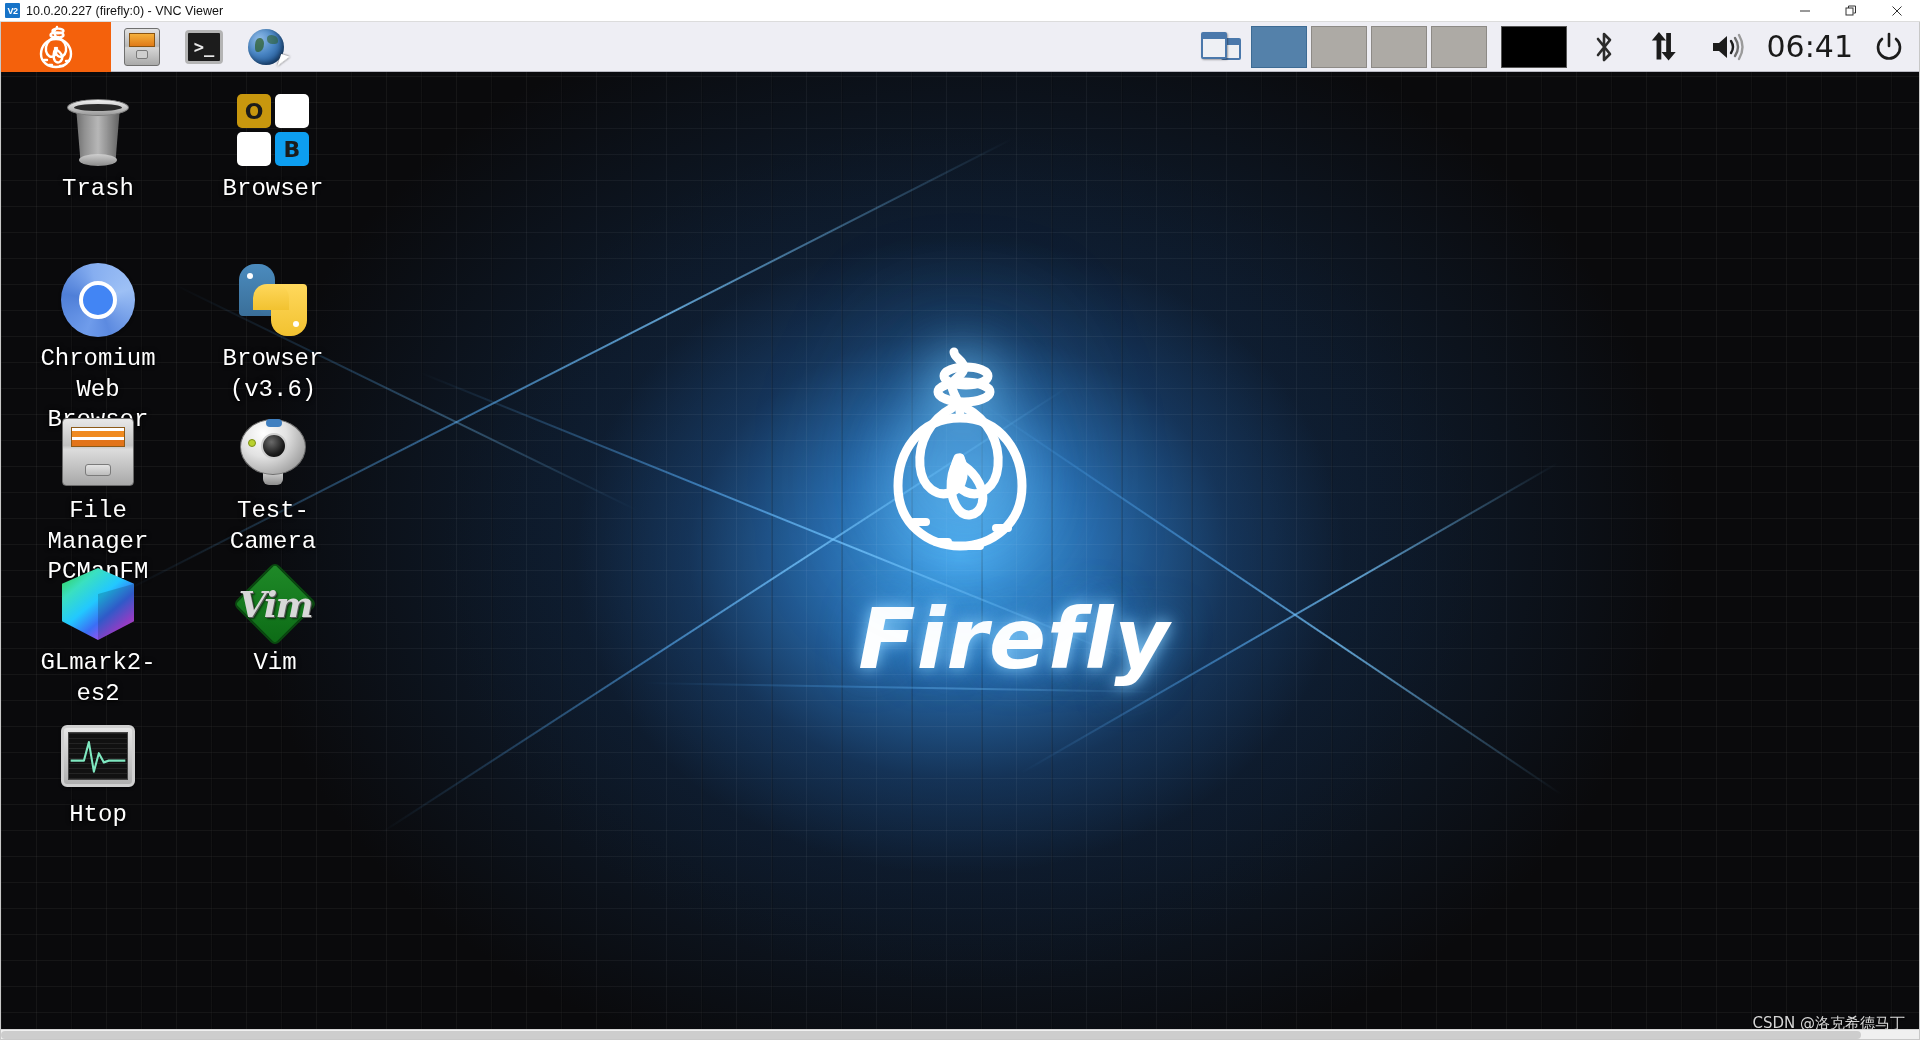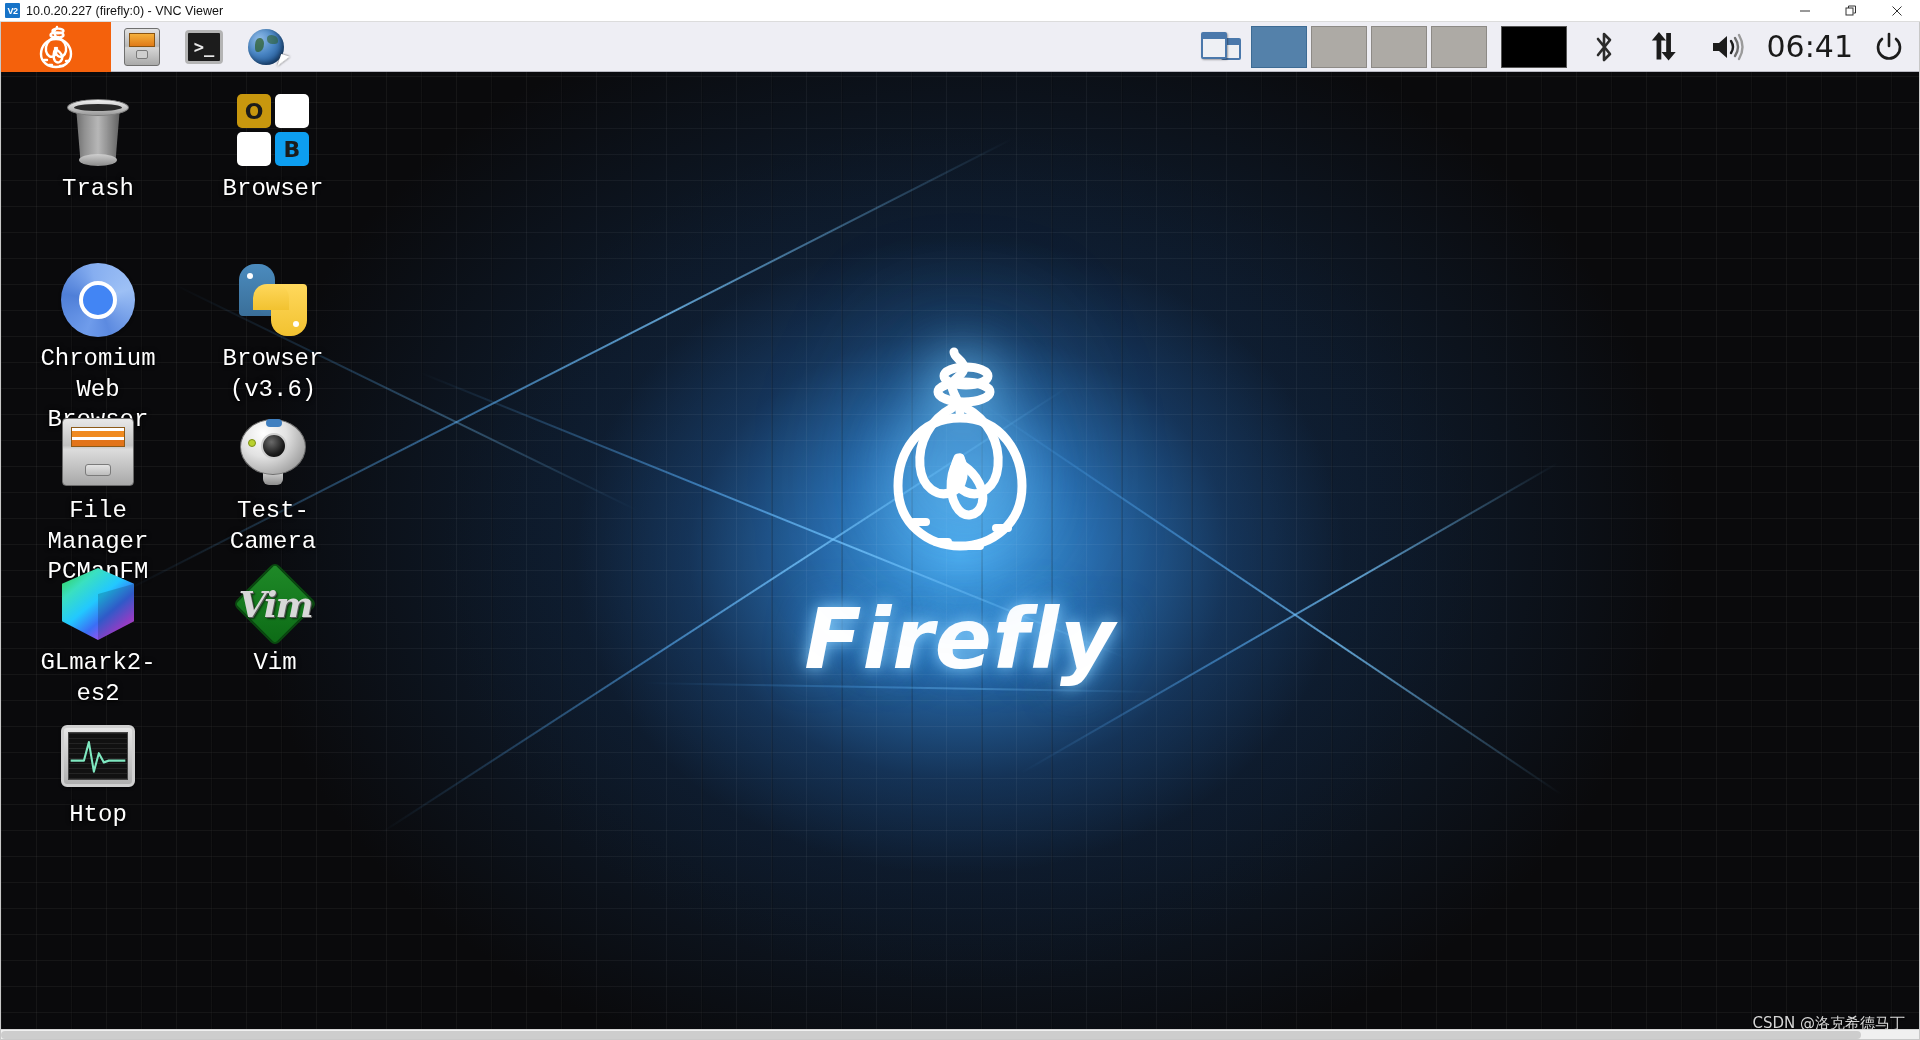--- a/index.html
+++ b/index.html
@@ -207,21 +207,21 @@
   .streak.s4 { left: 980px;  top: 330px; width: 700px;  transform: rotate(34deg); }
   .streak.s5 { left: 1020px; top: 700px; width: 620px;  transform: rotate(-30deg); }
   .streak.s6 { left: 640px;  top: 610px; width: 520px;  transform: rotate(1deg); opacity:.5; }
   .streak.s7 { left: 170px;  top: 210px; width: 520px;  transform: rotate(26deg); opacity:.45; }
 
   
   #logo {
     position: absolute;
     left: 50%; top: 46%;
     transform: translate(-50%,-50%);
-    width: 420px; text-align: center;
+    width: 420px; text-align: right;
     pointer-events: none;
   }
   #bulb { width: 200px; height: 250px; margin: 0 auto; display: block;
     filter: drop-shadow(0 0 26px rgba(120,205,255,.95)) drop-shadow(0 0 60px rgba(60,160,240,.7)); }
   #logo-text {
     font-family: "DejaVu Sans", sans-serif;
     font-size: 84px; font-weight: bold; font-style: italic;
     color: #ffffff; letter-spacing: 1px; margin-top: -6px;
     text-shadow: 0 0 16px rgba(140,210,255,.95), 0 0 42px rgba(60,160,240,.7);
   }

